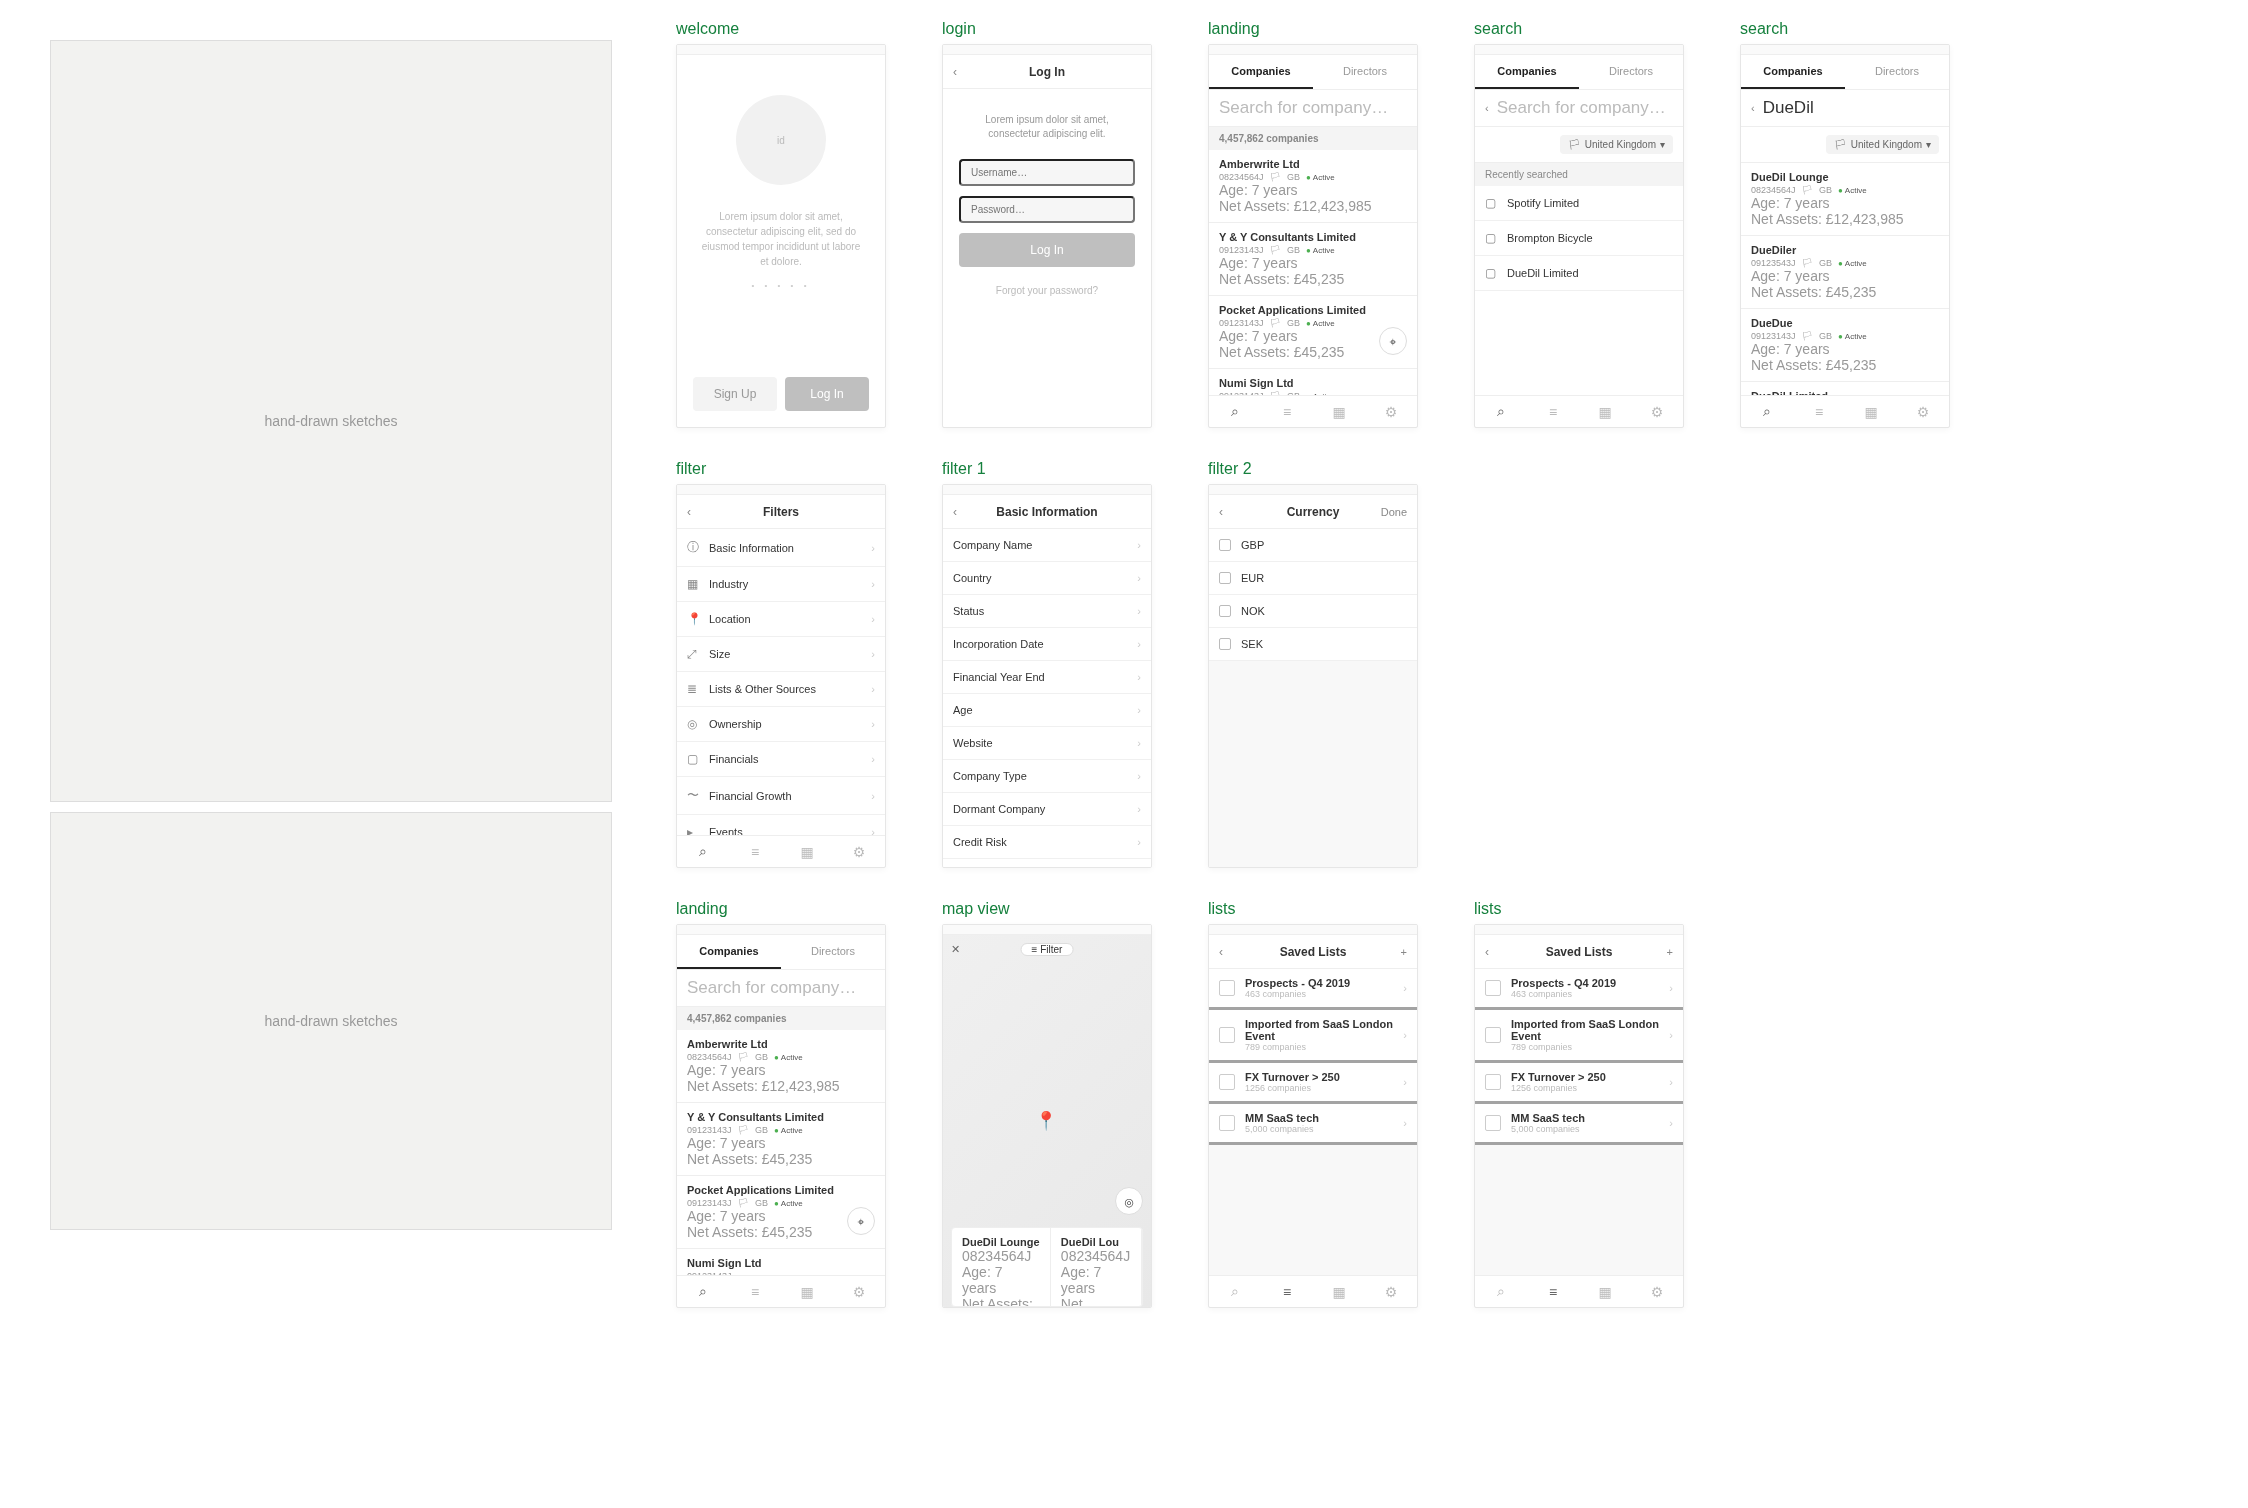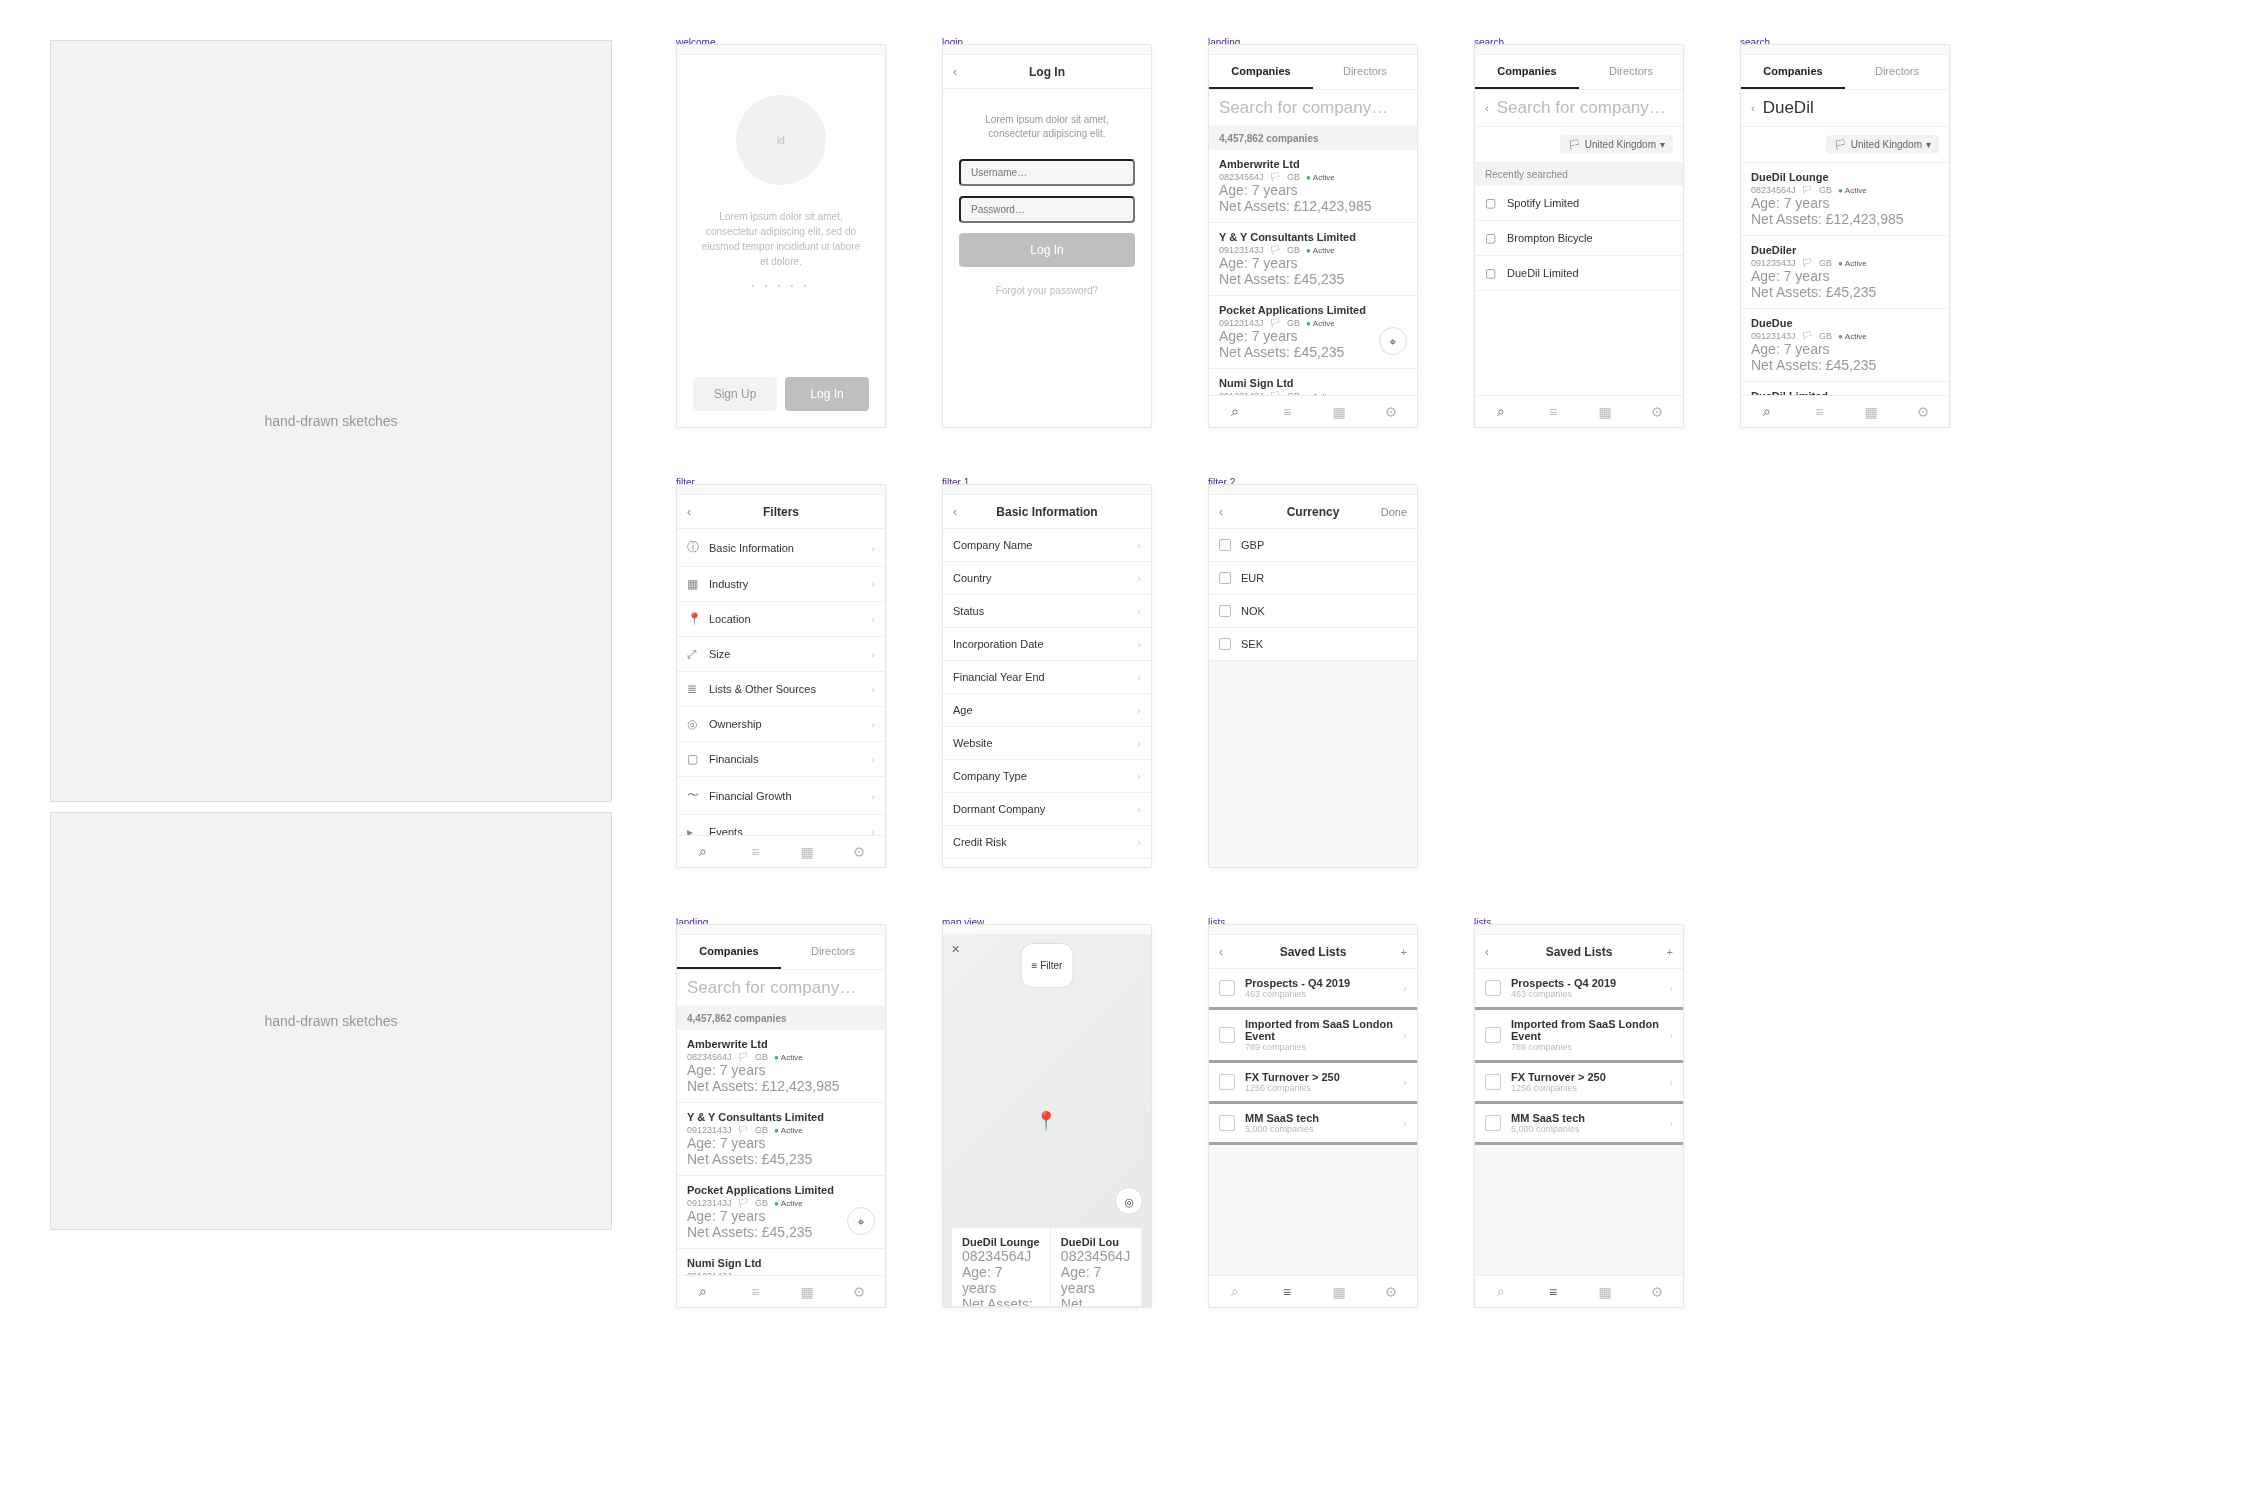--- a/index.html
+++ b/index.html
@@ -1,20 +1,20 @@
 <!DOCTYPE html>
 <html><head>
 <meta charset="utf-8">
 <style>
   * { box-sizing: border-box; margin: 0; padding: 0; }
   body { font-family: -apple-system, Helvetica, Arial, sans-serif; background: #fff; width: 2248px; height: 1508px; position: relative; font-size: 11px; color: #333; }
   .sketch { position: absolute; background: #f2f2f0; border: 1px solid #ddd; display: flex; align-items: center; justify-content: center; color: #999; font-size: 14px; }
   .sketch1 { left: 50px; top: 40px; width: 562px; height: 762px; }
   .sketch2 { left: 50px; top: 812px; width: 562px; height: 418px; }
-  .label { position: absolute; font-size: 10px; color: #4c1d95; font-weight: 400; margin-top: 17px; }
+  .label { position: absolute; font-size: 16px; color: #15803d; font-weight: 400; }
   .phone { position: absolute; width: 210px; height: 384px; background: #fff; border: 1px solid #e6e6e6; box-shadow: 0 2px 6px rgba(0,0,0,.04); display: flex; flex-direction: column; overflow: hidden; border-radius: 2px; }
   .statusbar { height: 10px; background: #fafafa; border-bottom: 1px solid #eee; }
   .tabnav { height: 32px; display: flex; align-items: center; border-top: 1px solid #eee; flex-shrink: 0; }
   .tabnav span { flex: 1; text-align: center; color: #bbb; font-size: 14px; }
   .tabnav span.active { color: #666; }
   .body { flex: 1; display: flex; flex-direction: column; overflow: hidden; }
   .tabs2 { display: flex; border-bottom: 1px solid #eee; background: #fff; }
   .tabs2 div { flex: 1; text-align: center; padding: 10px 0; font-size: 11px; color: #999; }
   .tabs2 div.sel { color: #222; border-bottom: 2px solid #222; font-weight: 600; }
   .searchrow { display: flex; align-items: center; padding: 8px 10px; gap: 8px; border-bottom: 1px solid #eee; background: #fff; }
@@ -464,21 +464,21 @@
       <span>▦</span>
       <span>⚙</span>
     </div>
 </div>
 
 <div class="phone" style="left:942px;top:924px">
   <div class="statusbar"></div>
   <div class="body" style="position:relative">
     <div class="maparea">
       <div style="position:absolute;left:8px;top:8px;color:#666">✕</div>
-      <div style="position:absolute;left:50%;transform:translateX(-50%);top:8px;background:#fff;border:1px solid #ddd;border-radius:12px;padding:16px 10px;font-size:10px">≡ <span>Filter</span></div>
+      <div style="position:absolute;left:50%;transform:translateX(-50%);top:8px;background:#fff;border:1px solid #ddd;border-radius:12px;padding:0 10px;font-size:10px">≡ <span>Filter</span></div>
       <div style="position:absolute;left:50%;top:50%;transform:translate(-50%,-50%);color:#333;font-size:18px">📍</div>
       <div style="position:absolute;right:8px;bottom:92px;width:28px;height:28px;border-radius:50%;background:#fff;border:1px solid #ddd;text-align:center;line-height:28px">◎</div>
       <div class="mapcard">
         <div>
           <div style="font-weight:700">DueDil Lounge</div>
           <div class="small">08234564J</div>
           <div class="small">Age: 7 years</div>
           <div class="small">Net Assets: £12,423,985</div>
         </div>
         <div>

